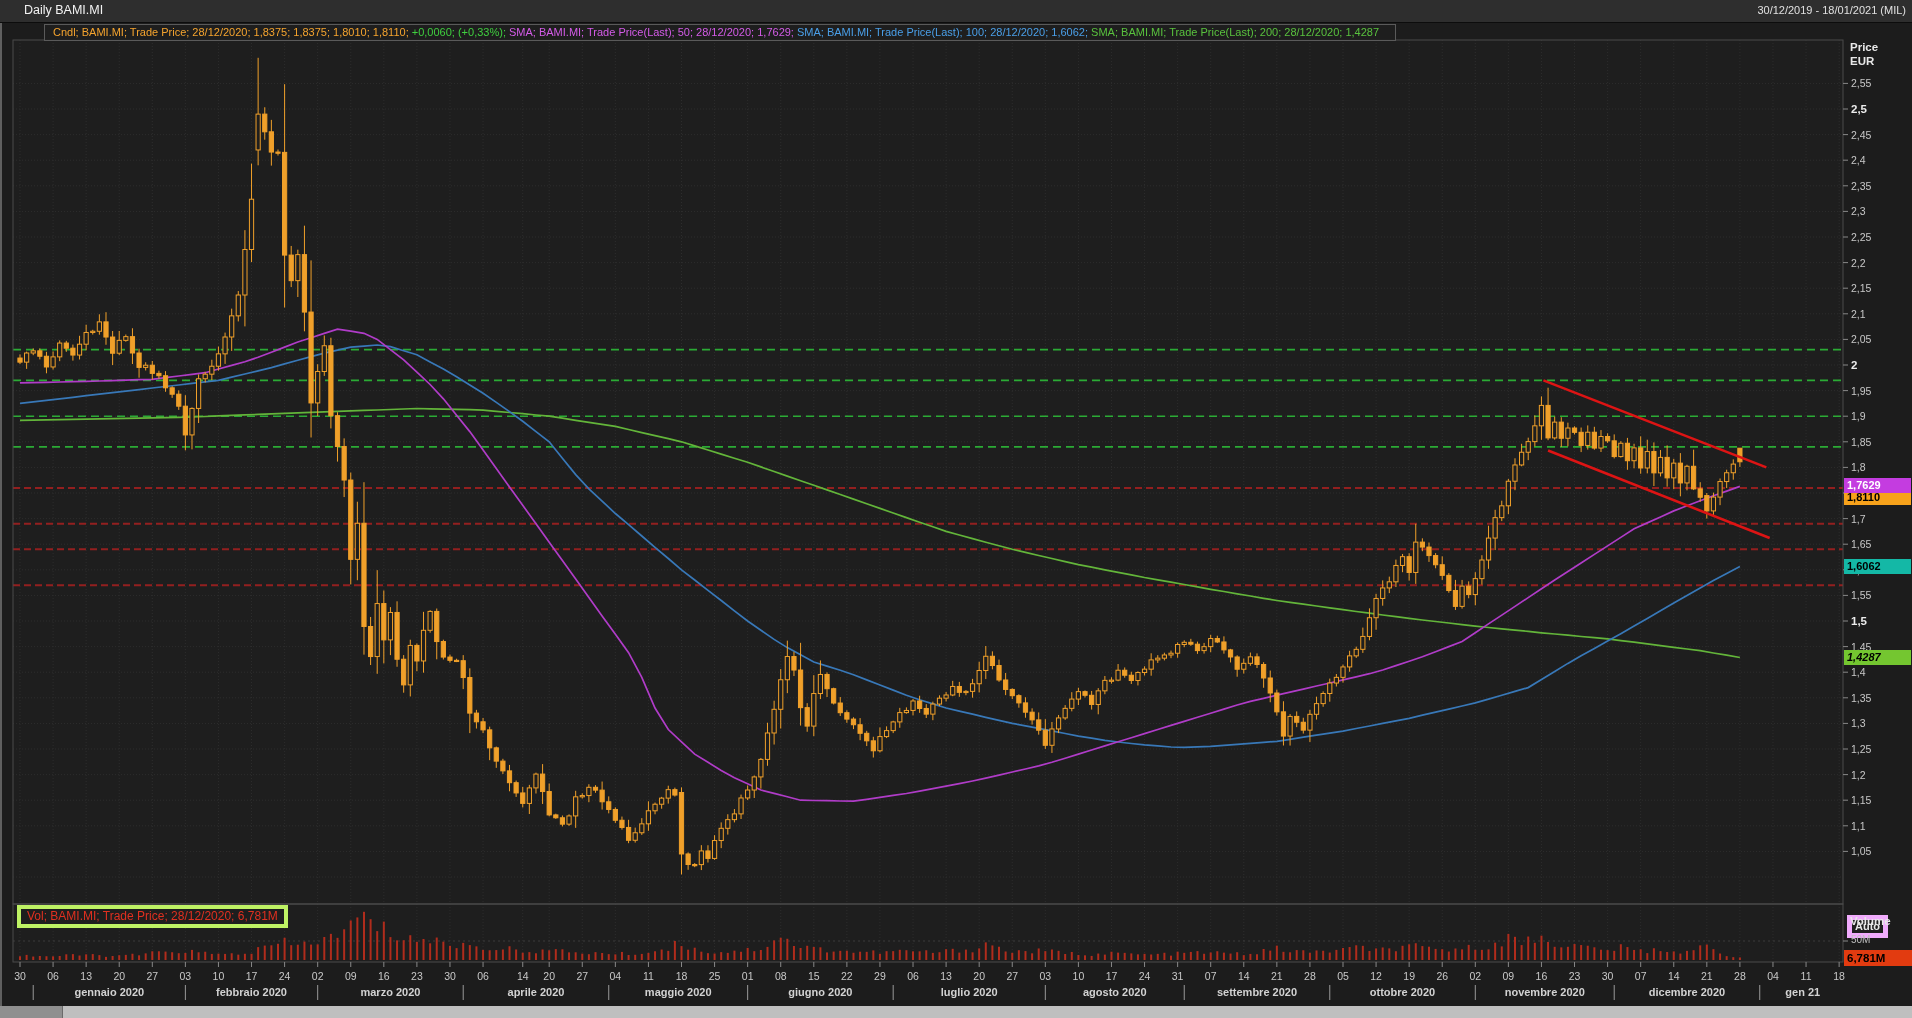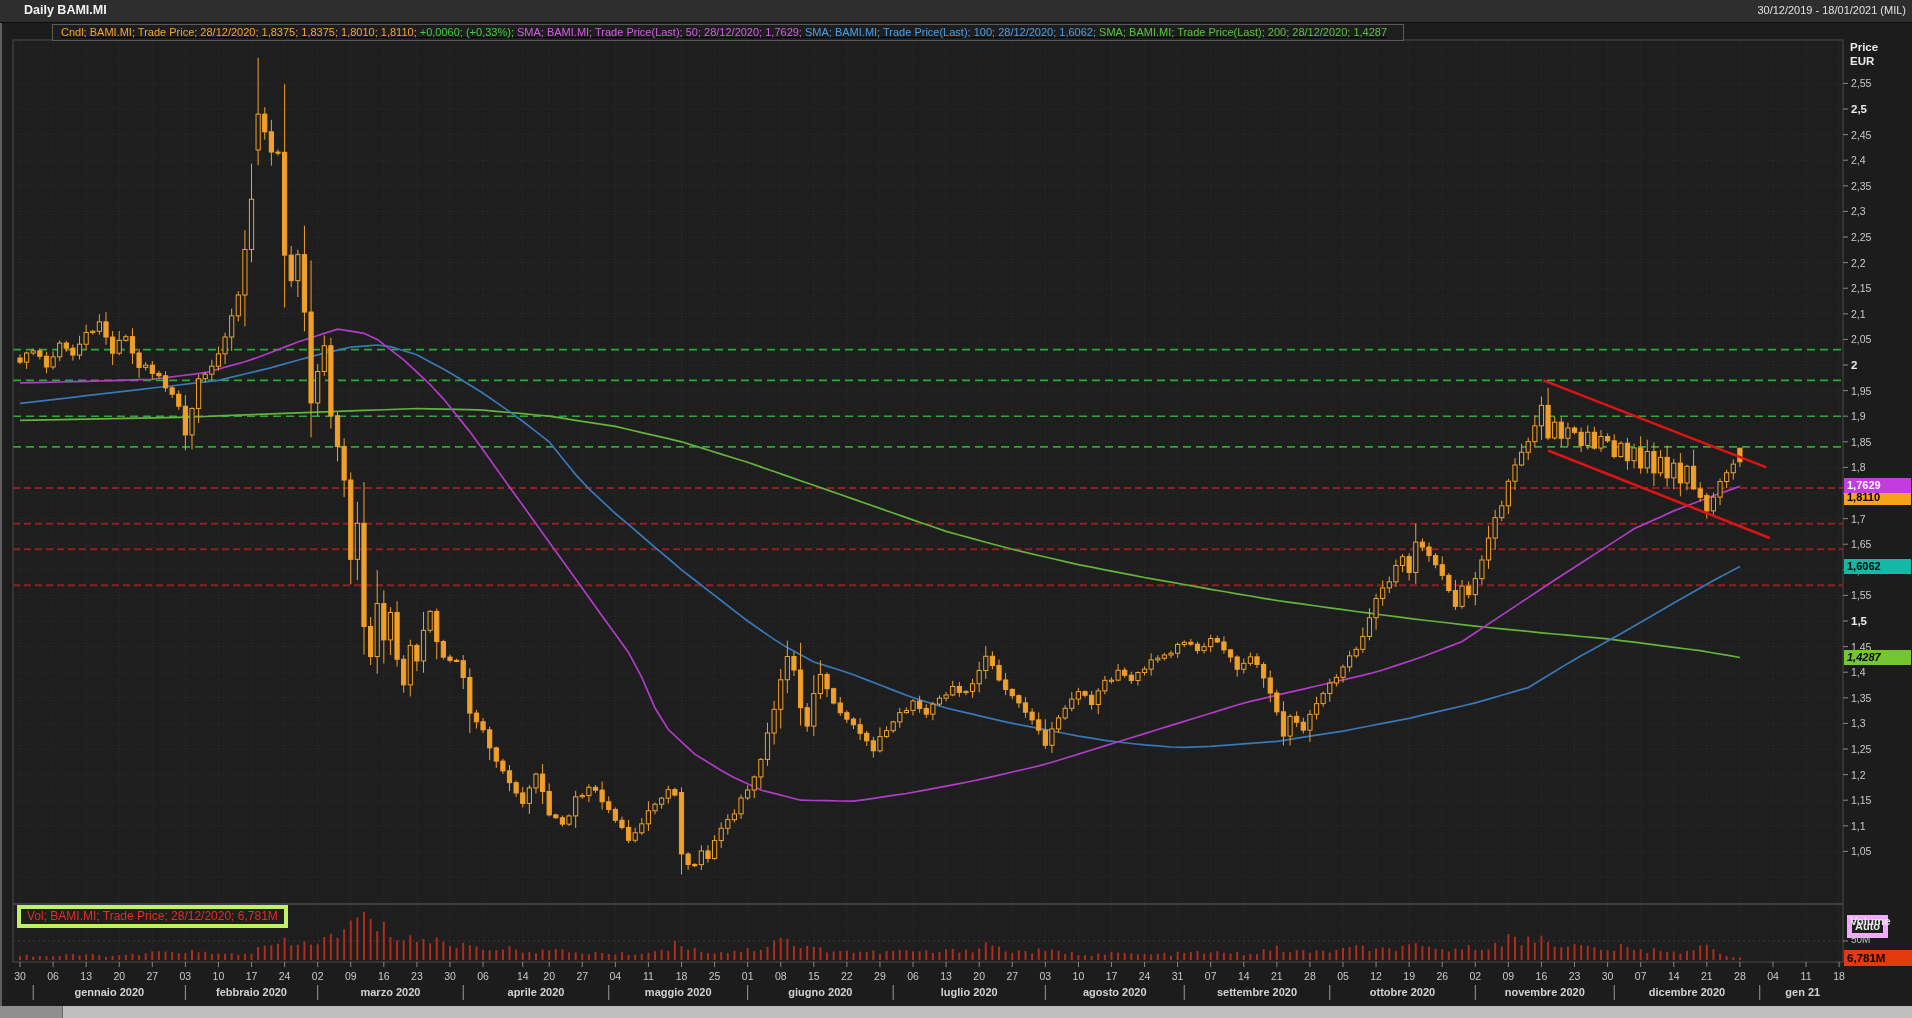--- a/index.html
+++ b/index.html
@@ -1,24 +1,24 @@
 <!DOCTYPE html>
 <html><head>
 <meta charset="utf-8">
 <style>
   html,body{margin:0;padding:0;background:#141414;}
   #stage{position:relative;width:1912px;height:1018px;background:#1c1c1c;overflow:hidden;
          font-family:"Liberation Sans",sans-serif;}
   #titlebar{position:absolute;left:0;top:0;width:1912px;height:22px;background:#2e2e2e;
             border-bottom:1px solid #0c0c0c;z-index:6;}
-  #title{position:absolute;left:8px;top:3px;font-size:12.5px;font-weight:bold;color:#f2f2f2;padding-left:16px;}
+  #title{position:absolute;left:8px;top:3px;font-size:12.5px;font-weight:normal;color:#f2f2f2;padding-left:16px;}
   #daterange{position:absolute;right:6px;top:4px;font-size:11px;color:#e0e0e0;}
   #chart-canvas{position:absolute;left:0;top:0;width:1912px;height:1018px;}
-  #legendbox{position:absolute;left:52px;top:24px;z-index:5;border:1px solid #5a5a5a;background:rgba(30,30,30,0.85);
-             padding:1px 16px 2px 8px;font-size:11px;white-space:nowrap;text-decoration:underline;}
+  #legendbox{position:absolute;left:44px;top:24px;z-index:5;border:1px solid #5a5a5a;background:rgba(30,30,30,0.85);
+             padding:1px 16px 2px 8px;font-size:11px;white-space:nowrap;}
   #vol-legendbox{position:absolute;left:17px;top:905px;z-index:5;border:4px solid #bef264;background:rgba(30,30,30,0.6);
              padding:0 6px 1px 6px;font-size:12px;}
   .axis-tag{position:absolute;left:1844px;width:64px;height:15px;z-index:5;font-size:11px;font-weight:bold;
             line-height:15px;padding-left:3px;}
   #price-header{position:absolute;left:1850px;top:40px;z-index:5;font-size:11.5px;font-weight:bold;color:#e8e8e8;line-height:14px;}
   #auto-btn{position:absolute;left:1847px;top:915px;z-index:5;border:5px solid #f0abfc;color:#e8e8e8;background:#1e1e1e;
             font-size:11px;font-weight:bold;padding:0 3px;height:13px;line-height:13px;cursor:pointer;}
   #vol-header{position:absolute;left:1850px;top:915px;z-index:5;font-size:11.5px;font-weight:bold;color:#e8e8e8;}
   #vol-50m{position:absolute;left:1851px;top:934px;z-index:5;font-size:10px;color:#c0c0c0;}
   #vol-tag{position:absolute;left:1844px;top:950px;width:68px;height:16px;z-index:5;

